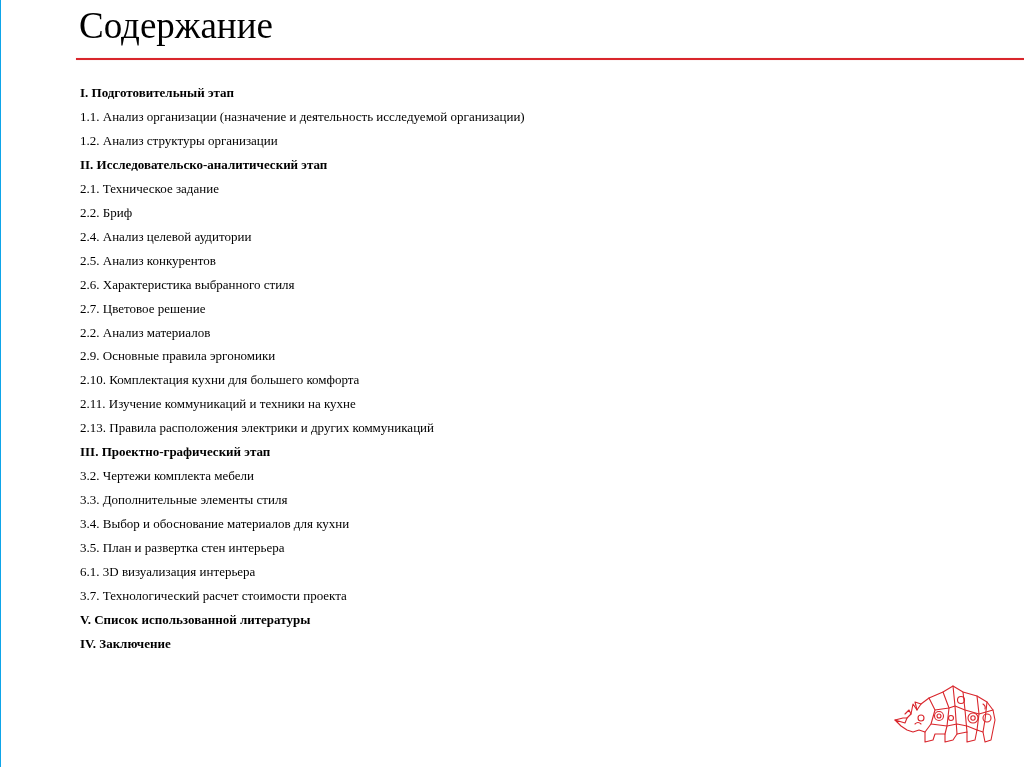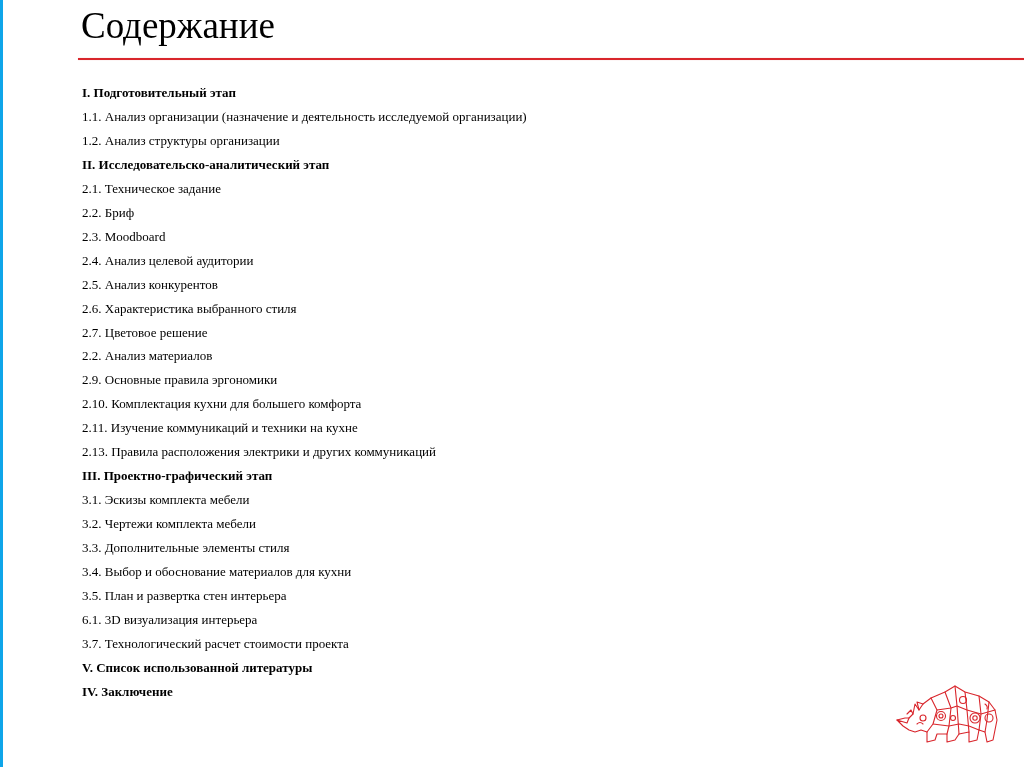--- a/index.html
+++ b/index.html
@@ -14,21 +14,21 @@
       overflow: hidden;
       font-family: "Liberation Serif", "DejaVu Serif", serif;
       color: #000000;
     }
     .slide {
       position: absolute;
       left: 0; top: 0;
       width: 1024px;
       height: 767px;
       background: #ffffff;
-      border-left: 3px solid #0ea5e9;
+      border-left: 1px solid #0ea5e9;
       box-sizing: border-box;
     }
     .title {
       position: absolute;
       left: 78px;
       top: 2px;
       font-size: 37px;
       line-height: 48px;
       font-weight: normal;
       margin: 0;
@@ -76,32 +76,30 @@
   <h1 class="title">Содержание</h1>
   <div class="title-rule"></div>
 
   <ul class="toc">
     <li class="section">I. Подготовительный этап</li>
     <li>1.1. Анализ организации (назначение и деятельность исследуемой организации)</li>
     <li>1.2. Анализ структуры организации</li>
     <li class="section">II. Исследовательско-аналитический этап</li>
     <li>2.1. Техническое задание</li>
     <li>2.2. Бриф</li>
-    <li>2.3. Moodboard</li>
     <li>2.4. Анализ целевой аудитории</li>
     <li>2.5. Анализ конкурентов</li>
     <li>2.6. Характеристика выбранного стиля</li>
     <li>2.7. Цветовое решение</li>
     <li>2.2. Анализ материалов</li>
     <li>2.9. Основные правила эргономики</li>
     <li>2.10. Комплектация кухни для большего комфорта</li>
     <li>2.11. Изучение коммуникаций и техники на кухне</li>
     <li>2.13. Правила расположения электрики и других коммуникаций</li>
     <li class="section">III. Проектно-графический этап</li>
-    <li>3.1. Эскизы комплекта мебели</li>
     <li>3.2. Чертежи комплекта мебели</li>
     <li>3.3. Дополнительные элементы стиля</li>
     <li>3.4. Выбор и обоснование материалов для кухни</li>
     <li>3.5. План и развертка стен интерьера</li>
     <li>6.1. 3D визуализация интерьера</li>
     <li>3.7. Технологический расчет стоимости проекта</li>
     <li class="section">V. Список использованной литературы</li>
     <li class="section">IV. Заключение</li>
   </ul>
 

